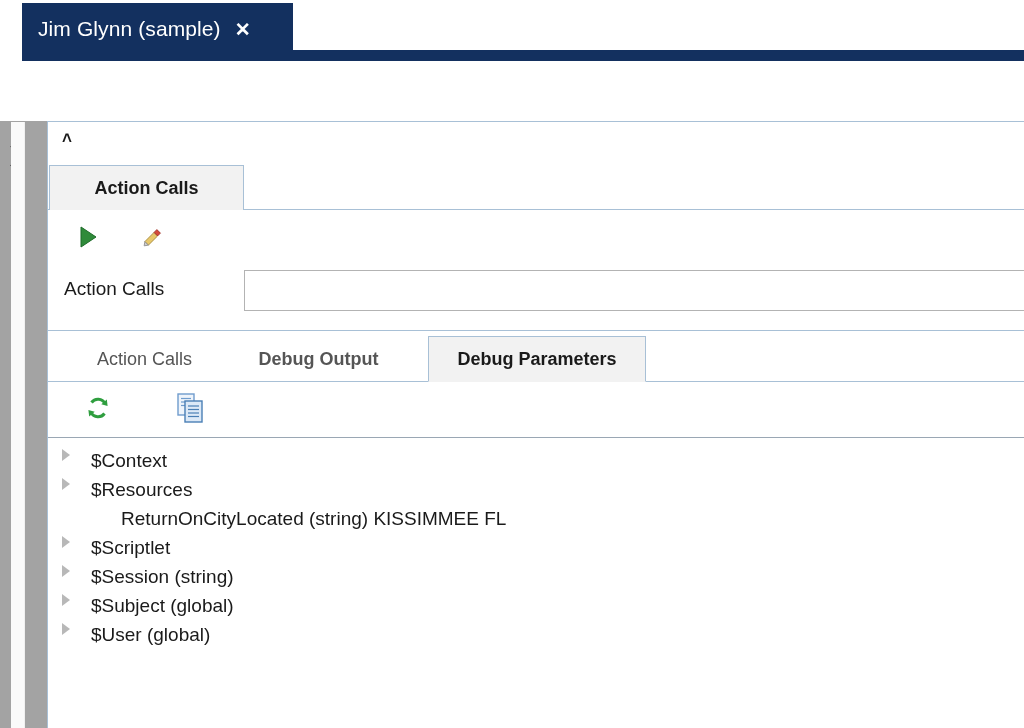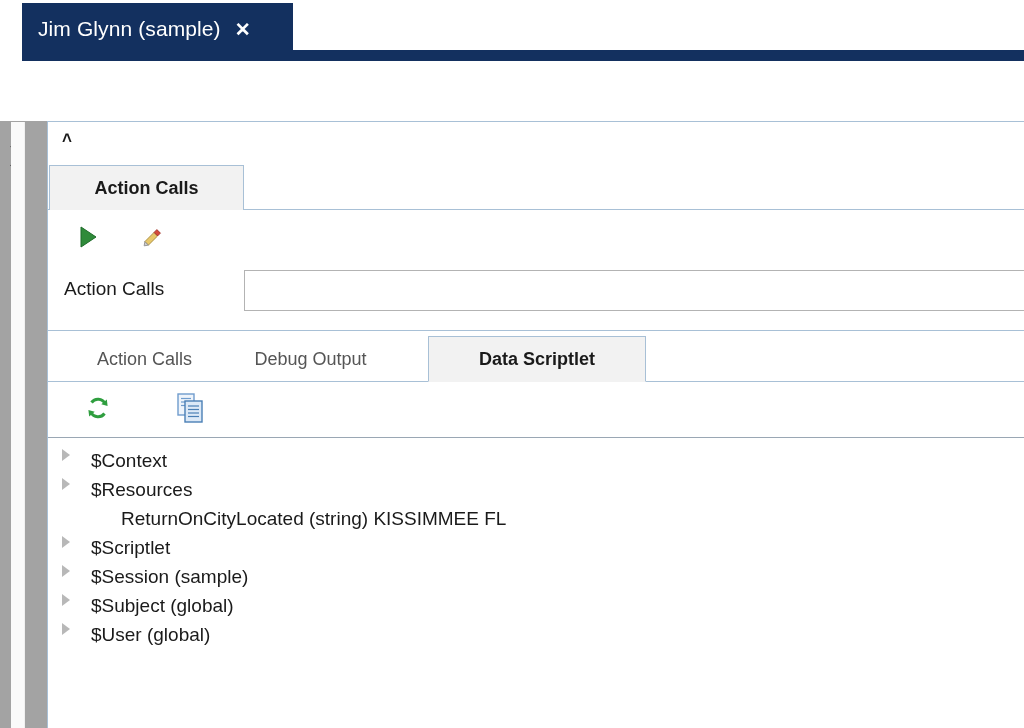--- a/index.html
+++ b/index.html
@@ -205,25 +205,25 @@
 
     <div class="ac-label">Action Calls</div>
     <input class="ac-input" type="text" value="" placeholder="" style="">
 
     <div class="upper-sep"></div>
 
     <div class="lower-tabrow">
       <div class="l-tab inactive" id="ltab0" style="left: 14px; width: 165px;">
         <span>Action Calls</span>
       </div>
-      <div class="l-tab inactive" id="ltab1" style="left: 180px; width: 165px;">
+      <div class="l-tab inactive" id="ltab1" style="left: 188px; width: 165px; font-weight: bold;">
         <span>Debug Output</span>
       </div>
       <div class="l-tab active" id="ltab2" style="left: 380px; width: 218px;">
-        <span>Data Scriptlet</span>
+        <span>Debug Parameters</span>
       </div>
     </div>
 
     <div class="lower-toolbar">
       <span class="icon-btn" style="left:37px; top:13px;">
         <svg width="26" height="26" viewBox="0 0 26 26" aria-hidden="true">
           <path d="M20 8.5 A8 8 0 0 0 6.5 7.5" fill="none" stroke="#2f9e3f" stroke-width="3"></path>
           <polygon points="21.8,4.5 22.6,11 16.3,9.2" fill="#2f9e3f"></polygon>
           <path d="M6 17.5 A8 8 0 0 0 19.5 18.5" fill="none" stroke="#2f9e3f" stroke-width="3"></path>
           <polygon points="4.2,21.5 3.4,15 9.7,16.8" fill="#2f9e3f"></polygon>
@@ -255,21 +255,21 @@
         </div>
         <div class="tree-row child">
           <span>ReturnOnCityLocated (string) KISSIMMEE FL</span>
         </div>
         <div class="tree-row">
           <span class="tw-collapsed"></span>
           <span>$Scriptlet</span>
         </div>
         <div class="tree-row">
           <span class="tw-collapsed"></span>
-          <span>$Session (sample)</span>
+          <span>$Session (string)</span>
         </div>
         <div class="tree-row">
           <span class="tw-collapsed"></span>
           <span>$Subject (global)</span>
         </div>
         <div class="tree-row">
           <span class="tw-collapsed"></span>
           <span>$User (global)</span>
         </div>
       </div>

